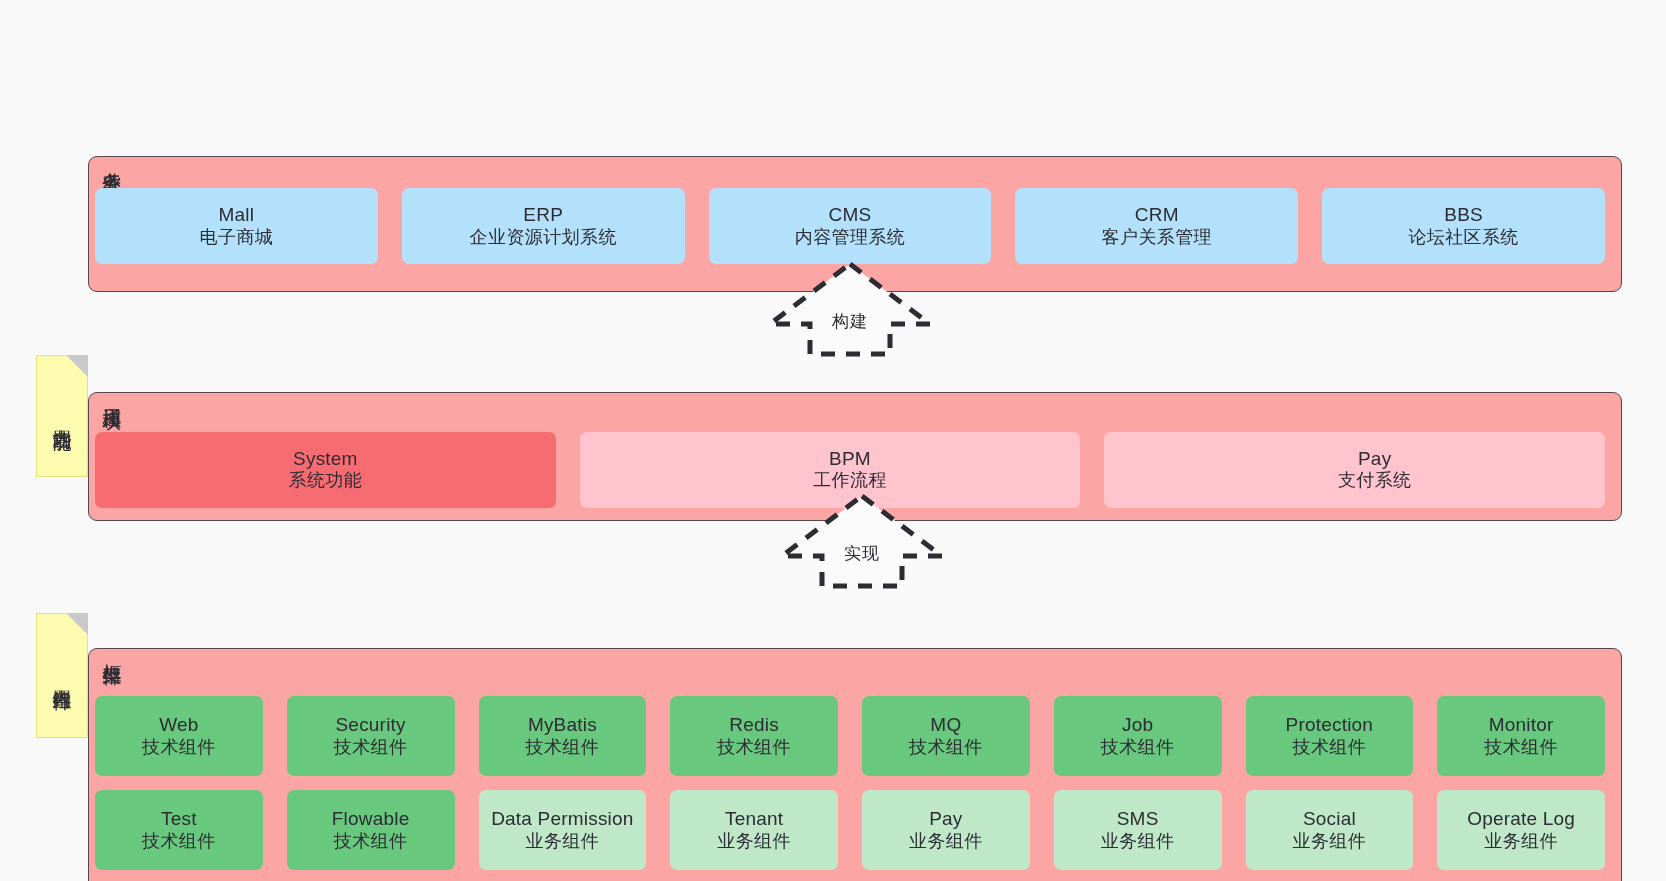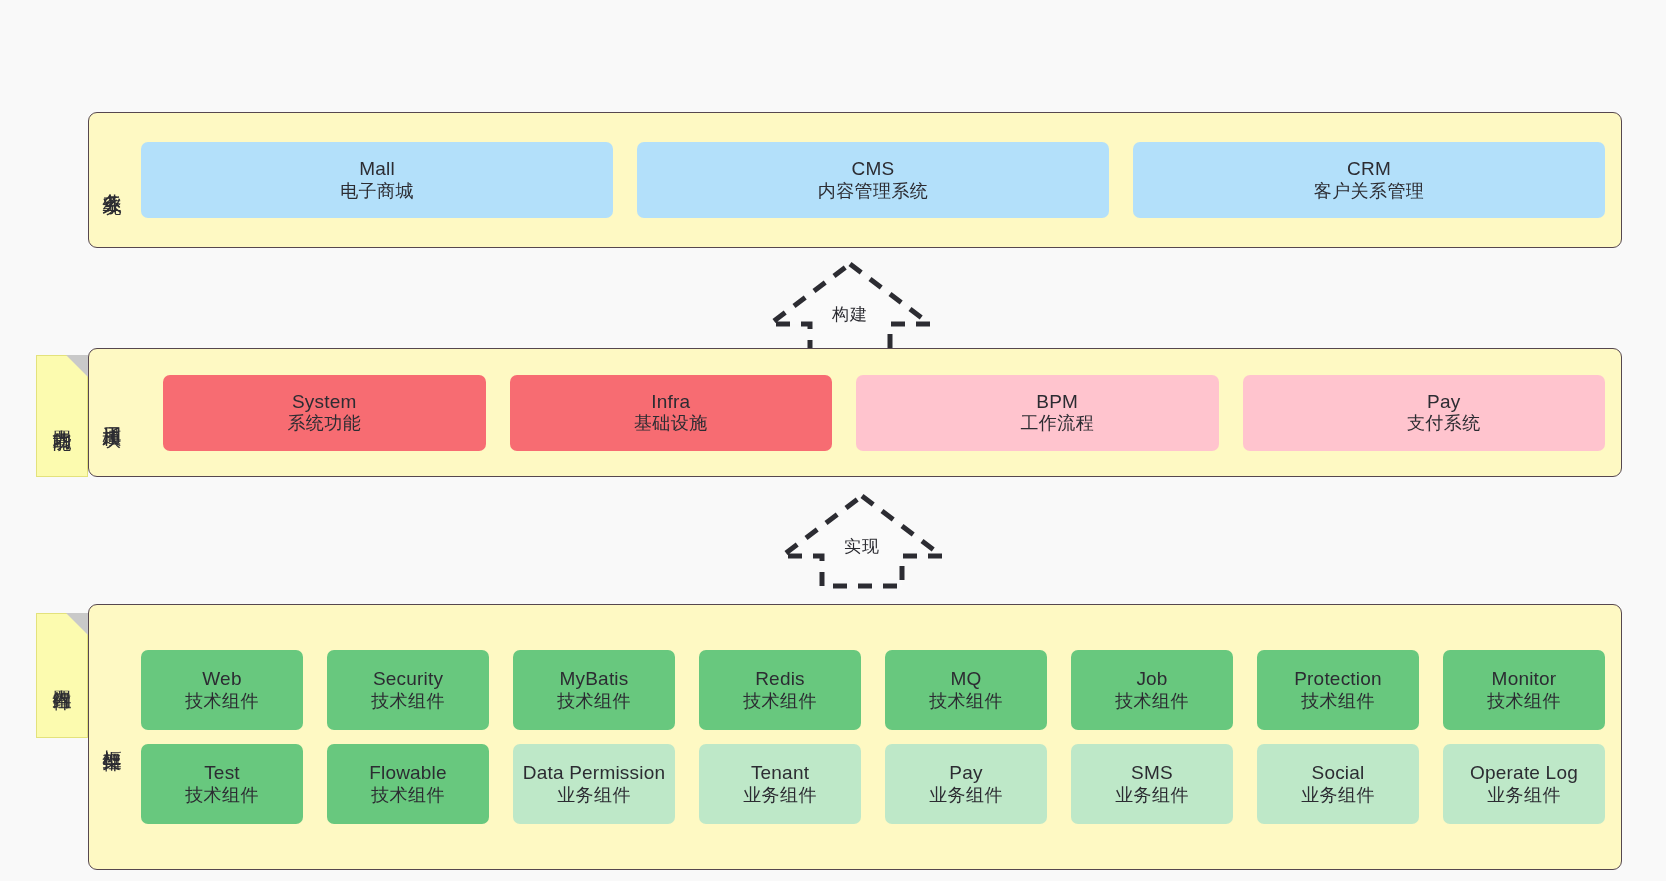--- a/index.html
+++ b/index.html
@@ -16,27 +16,28 @@
     position: relative;
   }
   #canvas {
     position: absolute;
     inset: 0;
   }
 
   
   .layer {
     position: absolute;
-    background: #fef9c3;
+    background: #fca5a5;
     border: 1.6px solid #56474F;
     border-radius: 9px;
     box-sizing: border-box;
     display: flex;
-    flex-direction: row;
+    flex-direction: column;
     align-items: stretch;
+    margin-top: 44px;
   }
   .layer-title {
     width: 46px;
     min-width: 46px;
     display: flex;
     align-items: center;
     justify-content: center;
     font-size: 19px;
     color: #2C2C32;
     letter-spacing: 1px;
@@ -134,21 +135,21 @@
   .arrow {
     position: absolute;
     width: 180px;
     height: 100px;
   }
   .arrow svg { display: block; }
   .arrow-label {
     position: absolute;
     left: 0;
     right: 0;
-    bottom: 32px;
+    bottom: 25px;
     text-align: center;
     font-size: 17px;
     color: #2C2C32;
     letter-spacing: 1px;
     user-select: none;
   }
   #arrow-build    { left: 760px; top: 258px; }
   #arrow-implement{ left: 772px; top: 490px; }
 </style>
 </head>
@@ -158,26 +159,34 @@
 
   <div class="layer" id="layer-business">
     <div class="layer-title">业务系统</div>
     <div class="layer-body">
       <div class="row">
         <div class="cell">
           <span class="en">Mall</span>
           <span class="cn">电子商城</span>
         </div>
         <div class="cell">
+          <span class="en">ERP</span>
+          <span class="cn">企业资源计划系统</span>
+        </div>
+        <div class="cell">
           <span class="en">CMS</span>
           <span class="cn">内容管理系统</span>
         </div>
         <div class="cell">
           <span class="en">CRM</span>
           <span class="cn">客户关系管理</span>
+        </div>
+        <div class="cell">
+          <span class="en">BBS</span>
+          <span class="cn">论坛社区系统</span>
         </div>
       </div>
     </div>
   </div>
 
   <div class="arrow" id="arrow-build">
     <svg width="180" height="100" viewBox="0 0 180 100" xmlns="http://www.w3.org/2000/svg">
       <polygon points="90,6 170,66 130,66 130,96 50,96 50,66 10,66" fill="#FAFAFA" stroke="#2C2C32" stroke-width="5" stroke-dasharray="14 11" stroke-linejoin="miter"></polygon>
     </svg>
     <div class="arrow-label">构建</div>
@@ -187,24 +196,20 @@
     <span>内置功能</span>
   </div>
   <div class="layer" id="layer-common">
     <div class="layer-title">通用模块</div>
     <div class="layer-body">
       <div class="row">
         <div class="cell c-red">
           <span class="en">System</span>
           <span class="cn">系统功能</span>
         </div>
-        <div class="cell c-red">
-          <span class="en">Infra</span>
-          <span class="cn">基础设施</span>
-        </div>
         <div class="cell c-pink">
           <span class="en">BPM</span>
           <span class="cn">工作流程</span>
         </div>
         <div class="cell c-pink">
           <span class="en">Pay</span>
           <span class="cn">支付系统</span>
         </div>
       </div>
     </div>

